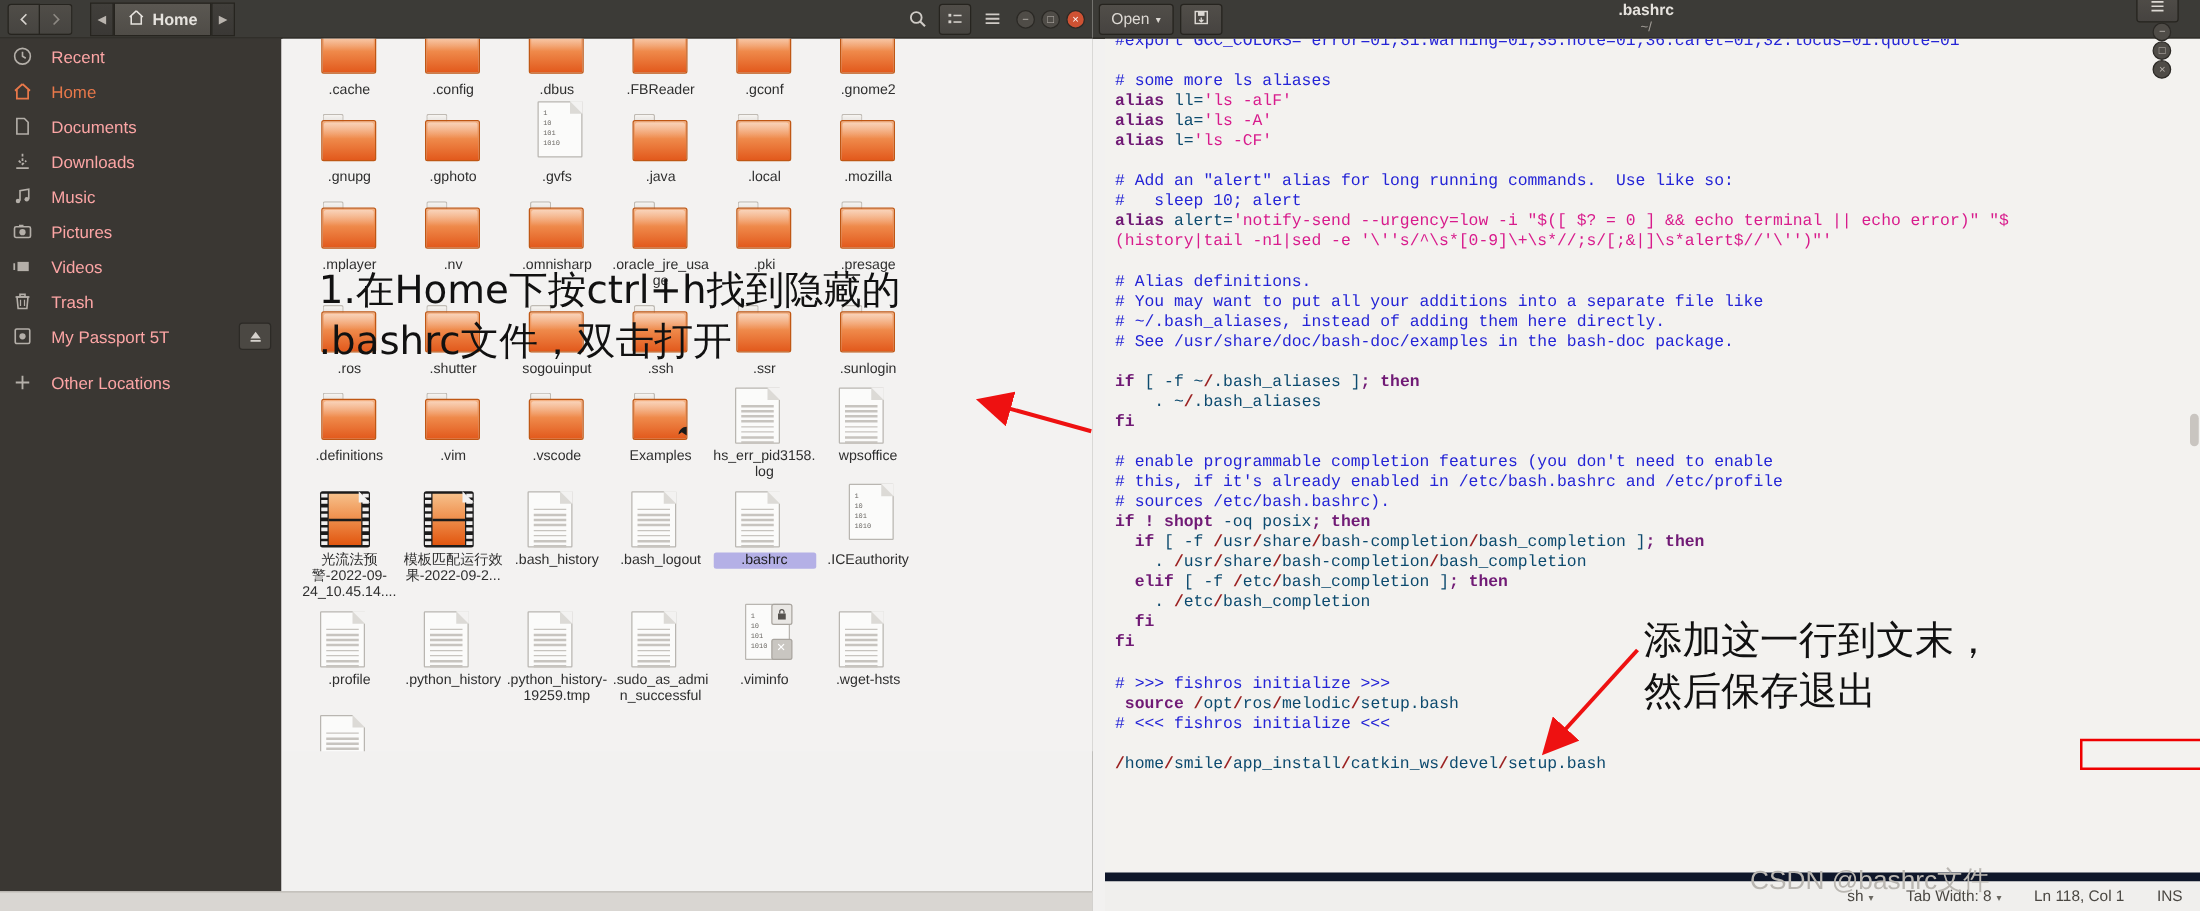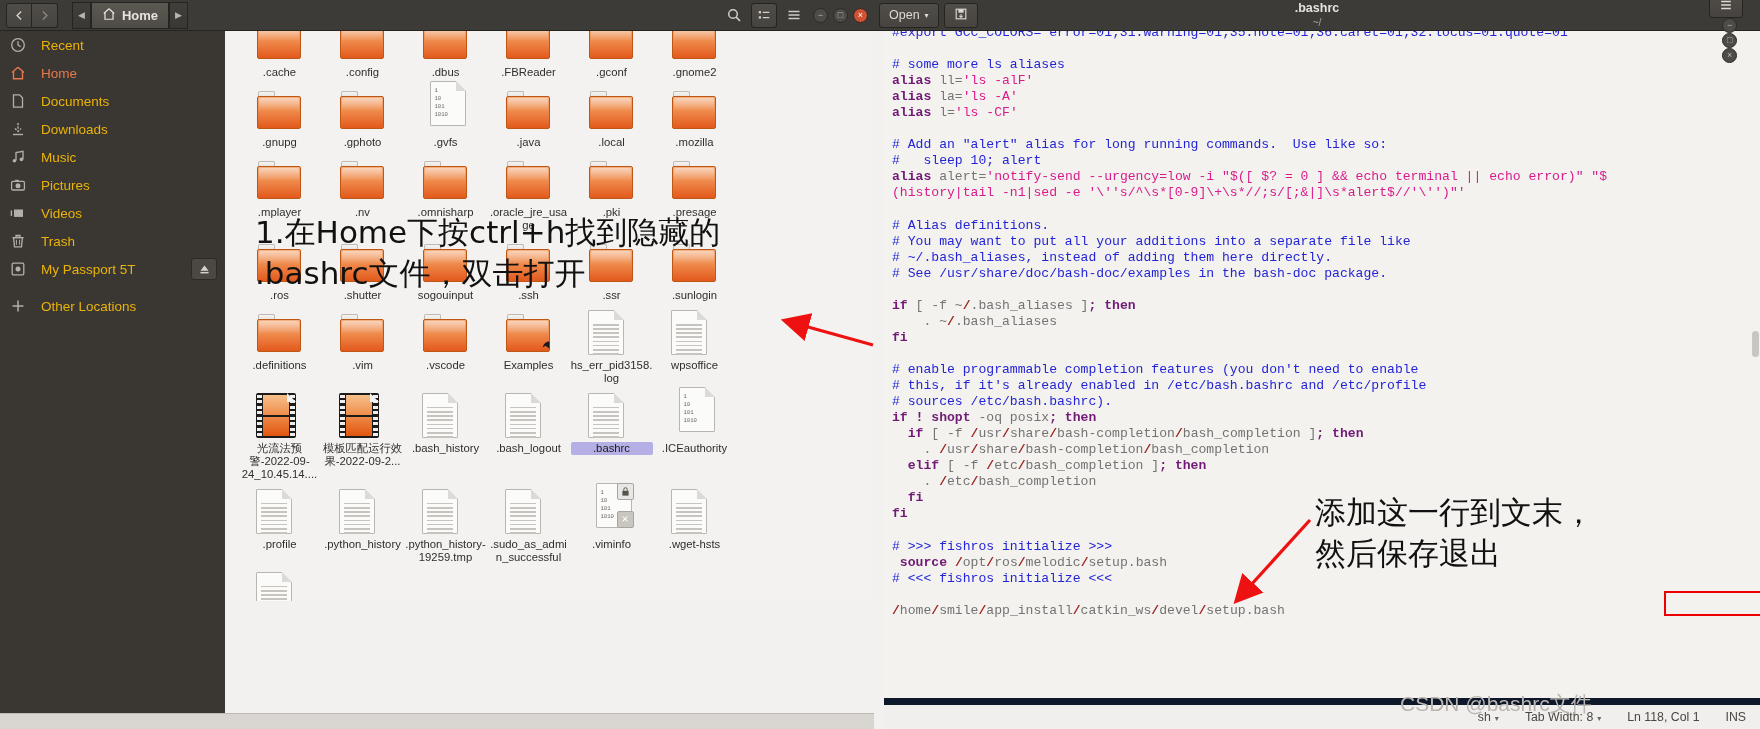--- a/index.html
+++ b/index.html
@@ -26,21 +26,21 @@
   .crumb.arrow{ padding:0 5px; color:#b9b4ae; font-size:9px; background:linear-gradient(#413f3b,#3a3835); }
   .crumb.sel{ background:linear-gradient(#5b5852,#4f4c47); font-weight:bold; }
   .hdr-right{ margin-left:auto; display:flex; align-items:center; padding-right:6px; gap:2px; }
   .wctl{ width:15px;height:15px;border-radius:50%;background:#4f4c47;border:1px solid #2b2925;
       margin-left:3px; display:flex;align-items:center;justify-content:center;
       color:#bbb6b0; font-size:9px; line-height:1;}
   .wctl.close{ background:#cf5233; color:#fff; }
 
   
   .sidebar{ position:absolute; left:0; top:31px; width:225px; height:698px; background:#3a3733; }
-  .side-item{ display:flex; align-items:center; height:28px; padding-left:9px; gap:14px; color:#eab308; font-size:13.5px; }
+  .side-item{ display:flex; align-items:center; height:28px; padding-left:9px; gap:14px; color:#fca5a5; font-size:13.5px; }
   .side-item.active{ color:#e8784a; }
   .side-item .sico{ width:18px; height:18px; display:flex; align-items:center; justify-content:center; }
   .side-item .sico svg{ width:16px; height:16px; }
   .eject{ margin-left:auto; margin-right:8px; width:26px;height:22px;border-radius:3px;
      background:#4b4843;border:1px solid #2c2a26;display:flex;align-items:center;justify-content:center;}
   .side-spacer{ height:9px; }
 
   
   .filepane{ position:absolute; left:226px; top:31px; width:648px; height:570px;
       background:#f3f2f1; overflow:hidden; }
@@ -105,21 +105,21 @@
   .ged-right{ margin-left:auto; display:flex; align-items:center; z-index:2;flex-direction:column; }
 
   .editor{ position:absolute; left:10px; top:31px; width:876px; height:667px;
       background:#f3f2ef; overflow:hidden; }
   .code{ position:absolute; left:8px; top:-6px; font-family:"Liberation Mono", monospace;
       font-size:13.1px; line-height:16.05px; white-space:pre; }
   .code .ln{ height:16.05px; }
   .c-cmt{ color:#2424d6; }
   .c-kw{ color:#701a75; font-weight:bold; }
   .c-str{ color:#d81b8c; }
-  .c-pln{ color:#737373;margin-top:12px; }
+  .c-pln{ color:#0c4a6e;margin-top:12px; }
   .c-sl{ color:#9b2222; font-weight:bold; }
   .redbox{ position:absolute; left:790px; top:591px; width:410px; height:25px;
       border:2.5px solid #ef0000; z-index:5; }
 
   .ged-status{ position:absolute; left:10px; bottom:0; width:876px; height:31px;
       background:#f0efed; border-top:7px solid #0f172a; display:flex; align-items:center;
       justify-content:flex-end; gap:26px; padding-right:14px; font-size:12.3px; color:#4a4742; }
   .ged-status .chev{ font-size:8px; color:#6b6862; margin-left:4px; }
   .scroll-thumb{ position:absolute; right:1px; top:300px; width:7px; height:26px;
       background:#c9c5c0; border-radius:4px; }

